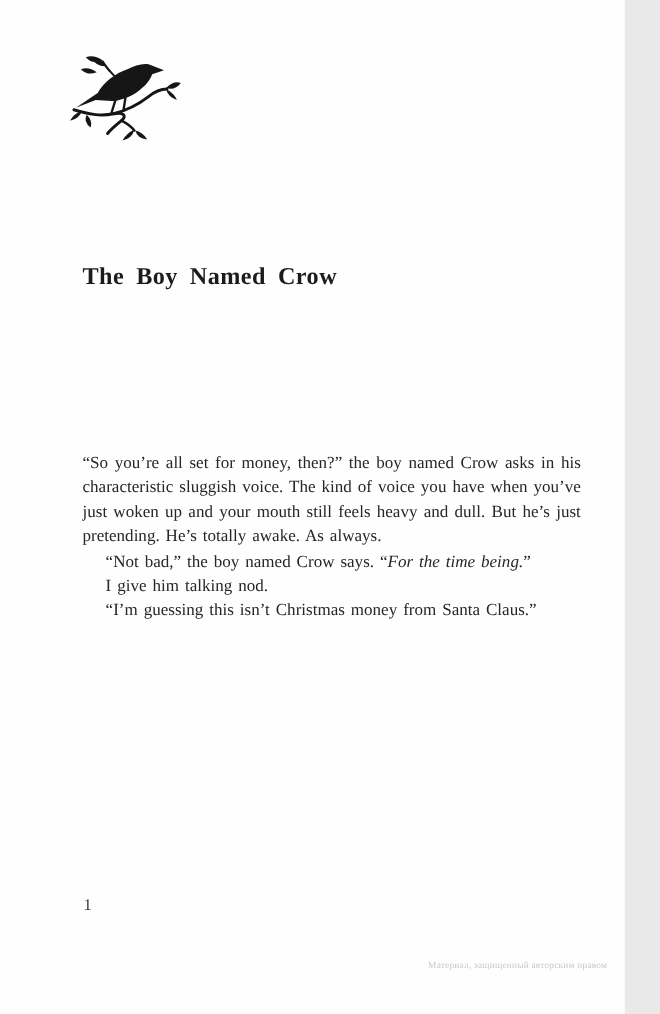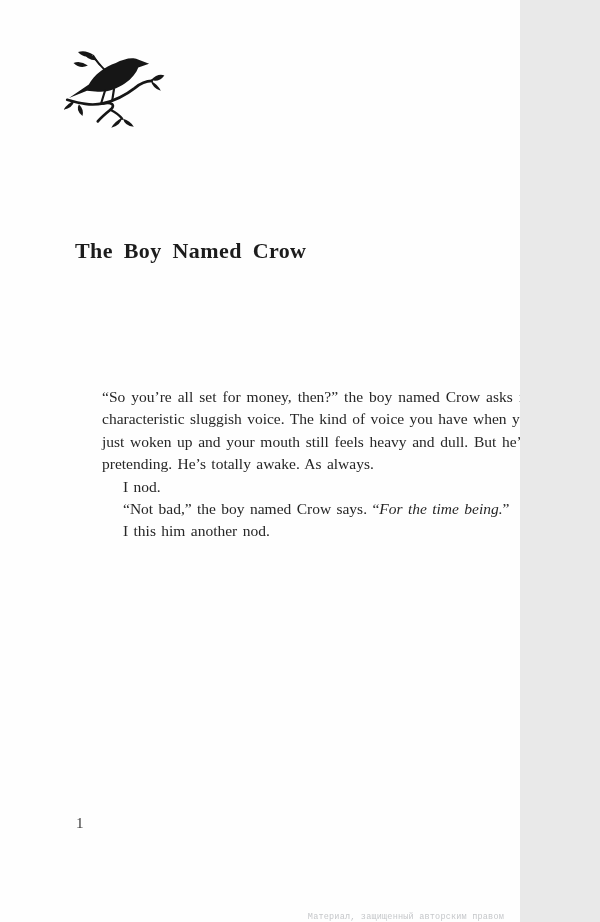--- a/index.html
+++ b/index.html
@@ -3,64 +3,63 @@
 <meta charset="utf-8">
 <style>
   * { margin: 0; padding: 0; box-sizing: border-box; }
   html, body { background: #e9e9e9; }
   body {
     width: 600px; height: 922px;
     font-family: "Liberation Serif", "DejaVu Serif", serif;
   }
   .page {
     position: relative;
-    width: 520px; height: 922px;
+    width: 568px; height: 922px;
     background: #fefefe;
     overflow: hidden;
   }
   .illustration {
     position: absolute;
     left: 60px; top: 48px;
     width: 108px; height: 82px;
   }
   .illustration svg { width: 100%; height: 100%; }
   .chapter-title {
     position: absolute;
     left: 75px; top: 238px;
     font-size: 22px;
     font-weight: 700;
     letter-spacing: 0.4px;
     word-spacing: 5px;
     color: #1c1c1c;
   }
   .body-text {
     position: absolute;
-    left: 75px; top: 386px;
+    left: 75px; top: 410px;
     width: 453px;
     color: #262626;
-    margin-left: 27px;
   }
   .para {
     font-size: 15.5px;
     line-height: 22.4px;
     text-align: justify;
     word-spacing: 1.5px;
   }
   .para.indent { text-indent: 21px; }
   .para em { font-style: italic; }
   .page-number {
     position: absolute;
     left: 76px; top: 815px;
     font-size: 15px;
     color: #3a3a3a;
   }
   .watermark {
     position: absolute;
-    right: 16px; top: 912px;
-    font-family: Liberation Mono, monospace;
+    right: 16px; top: 872px;
+    font-family: Liberation Serif, serif;
     font-size: 8.5px;
     letter-spacing: 0.2px;
     color: #c5c7ca;
     margin-left: 48px;
   }
 </style>
 </head>
 <body>
 
 <div class="page">
@@ -96,22 +95,22 @@
         <path d="M50,24 C44,18 40,13 37,8" stroke-width="2"></path>
         <path d="M44,18 L40,13" stroke-width="1.6"></path>
       </g>
     </svg>
   </div>
 
   <h1 class="chapter-title">The Boy Named Crow</h1>
 
   <div class="body-text">
       <p class="para"><span>“So you’re all set for money, then?” the boy named Crow asks in his characteristic sluggish voice. The kind of voice you have when you’ve just woken up and your mouth still feels heavy and dull. But he’s just pretending. He’s totally awake. As always.</span></p>
-      <p class="para indent"><span>I nod.</span></p>
       <p class="para indent"><span>“Not bad,” the boy named Crow says. “</span><em>For the time being.</em><span>”</span></p>
-      <p class="para indent"><span>I this him another nod.</span></p>
+      <p class="para indent"><span>I give him talking nod.</span></p>
+      <p class="para indent"><span>“I’m guessing this isn’t Christmas money from Santa Claus.”</span></p>
     </div>
 
   <div class="page-number">1</div>
 
   <div class="watermark">Материал, защищенный авторским правом</div>
 
 </div>
 
 </body></html>

